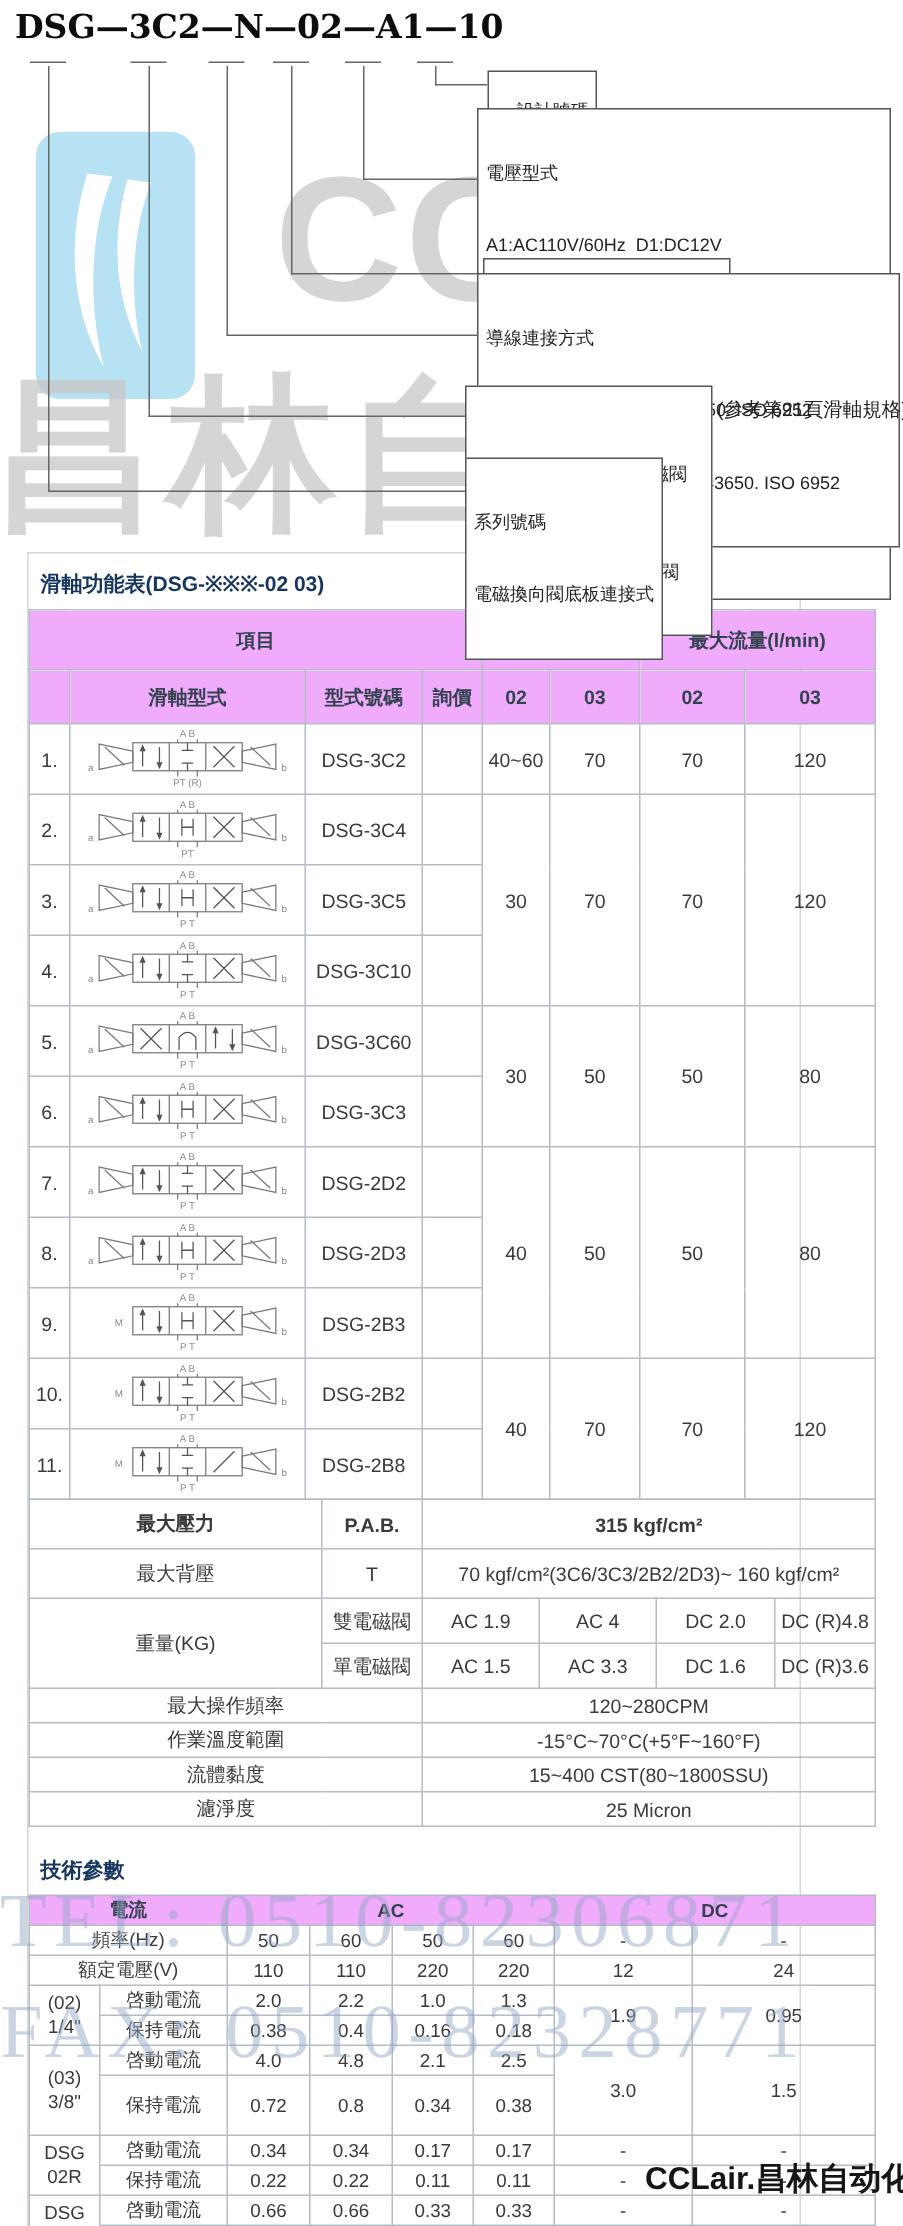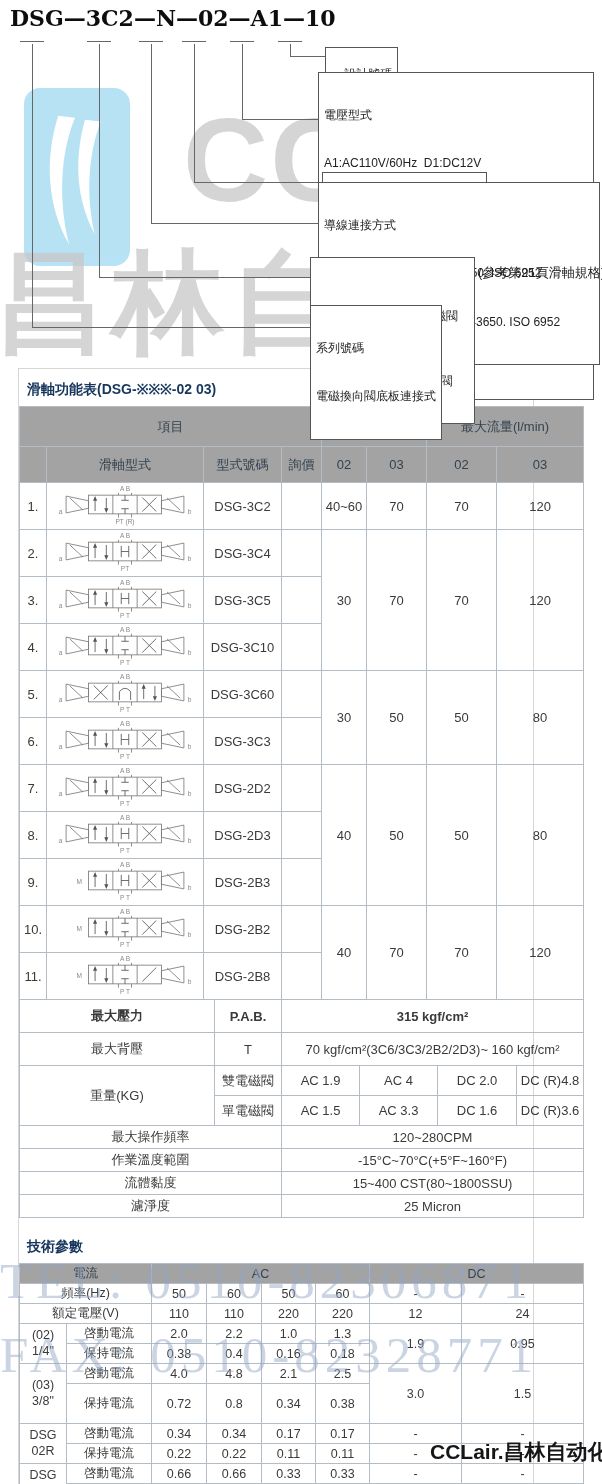--- a/index.html
+++ b/index.html
@@ -17,21 +17,21 @@
   .wm-big{position:absolute;font-weight:bold;color:#c7c7c7;opacity:.75;white-space:nowrap;z-index:1;pointer-events:none}
   .wm-latin{left:183px;top:92px;font-size:118px;letter-spacing:2px}
   .wm-cn{left:-6px;top:228px;font-size:112px;letter-spacing:6px}
   .wm-tel{position:absolute;left:0;font-family:Liberation Serif, serif;font-size:51px;letter-spacing:5px;color:rgba(146,166,196,.48);white-space:nowrap;z-index:5;pointer-events:none}
   .wm-footer{position:absolute;left:430px;top:1438px;font-size:21px;font-weight:bold;color:#161616;white-space:nowrap;z-index:6}
   
   .frame{position:absolute;left:18px;top:368px;width:516px;height:1116px;border:1px solid #d6d6d6;border-bottom:none;background:#fff;padding-top:6px}
   .tbl-title{color:#17365d;font-size:14px;font-weight:bold;padding:4px 0 7px 8px}
   table{border-collapse:collapse;table-layout:fixed;width:564px}
   td{border:1px solid #b4bcc6;text-align:center;vertical-align:middle;font-size:13px;color:#3a3a3a;overflow:hidden;padding:1px 2px}
-  tr.hd td{background:#a3a3a3;color:#33424f;font-weight:normal}
+  tr.hd td{background:#f0abfc;color:#33424f;font-weight:bold}
   .r1{height:40px}.r2{height:36px}
   tbody[data-name="function-table-body"] tr{height:44px}
   td.spool{padding:0}
   td.pre{white-space:pre-line;line-height:1.25}
   .mt{margin-top:16px}
   .tech td{font-size:12.5px}
 </style>
 </head>
 <body data-name="datasheet-page">
 

